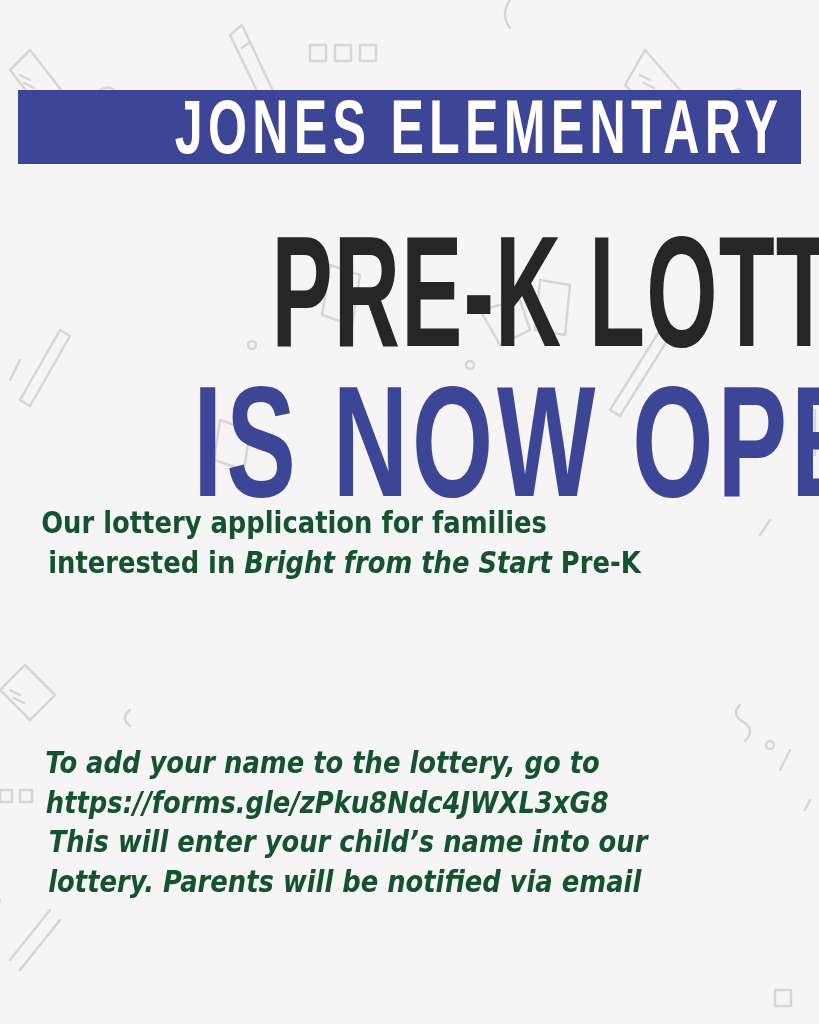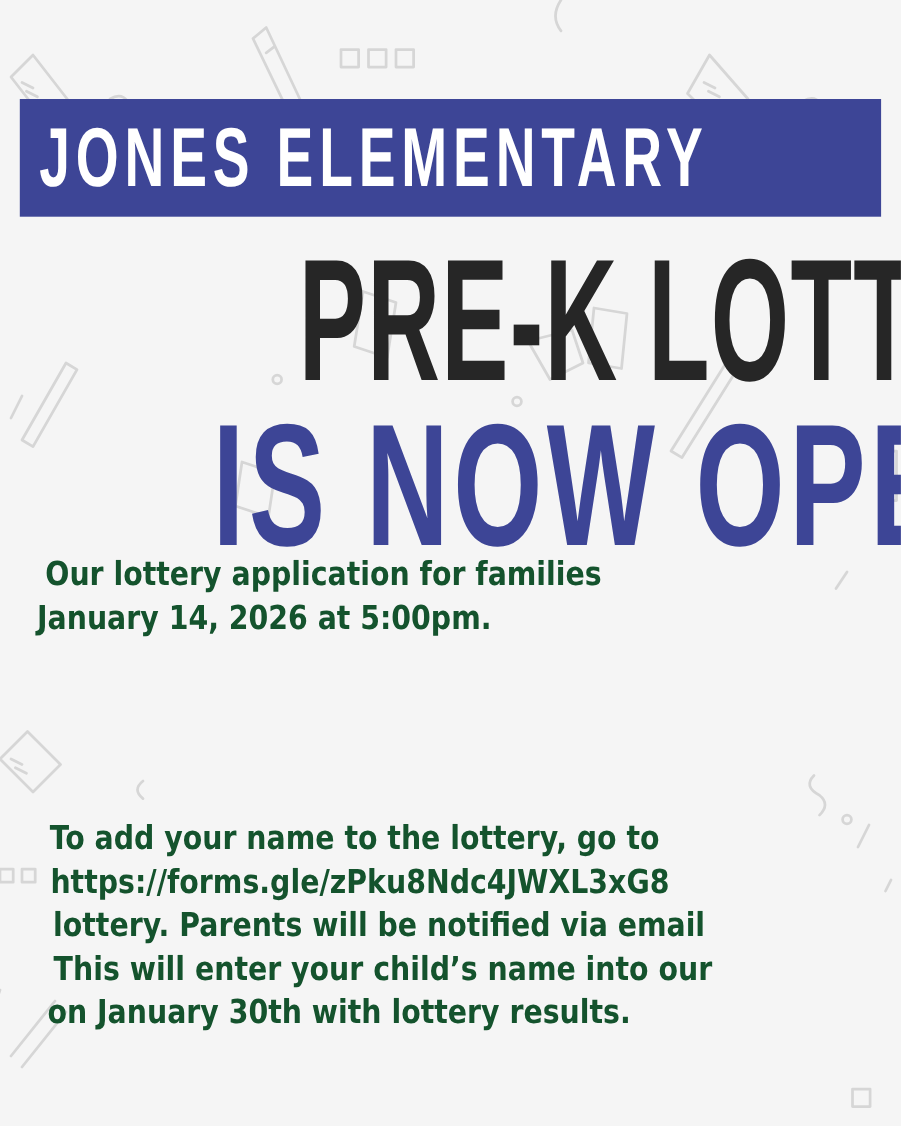--- a/index.html
+++ b/index.html
@@ -1,31 +1,31 @@
 <!DOCTYPE html>
 <html><head>
 <meta charset="utf-8">
 <style>
   html, body { margin:0; padding:0; }
   body { width:819px; height:1024px; background:#f5f5f5; position:relative; overflow:hidden; font-family:"DejaVu Sans", sans-serif; color:#262626; }
   .doodles { position:absolute; inset:0; width:819px; height:1024px; }
   .doodles * { fill:none; stroke:#d6d6d6; stroke-width:2.5; stroke-linecap:round; stroke-linejoin:round; }
-  .banner { position:absolute; left:18px; top:90px; width:783px; height:107px; background:#3d4596; display:flex; align-items:center; justify-content:flex-end; overflow:hidden; }
+  .banner { position:absolute; left:18px; top:90px; width:783px; height:74px; background:#3d4596; display:flex; align-items:center; justify-content:flex-start; overflow:hidden; }
   .banner span { display:inline-block; color:#fff; font-family:"Liberation Sans", sans-serif; font-weight:bold; font-size:76px; letter-spacing:8px; transform:scaleX(0.66); white-space:nowrap; line-height:1; }
   .headline { position:absolute; left:0; width:819px; text-align:center; font-family:"Liberation Sans", sans-serif; font-weight:bold; white-space:nowrap; line-height:1; }
   .headline span { display:inline-block; transform-origin:center; }
   .h1 { top:212px; color:#262626; }
   .h1 span { font-size:158px; transform:scaleX(0.58); letter-spacing:2px; }
   .h2 { top:362px; color:#3d4596; }
   .h2 span { font-size:158px; transform:scaleX(0.66); letter-spacing:6px; }
   .body { position:absolute; left:0; width:729px; text-align:left; font-family:"DejaVu Sans", sans-serif; font-weight:bold; font-size:30px; line-height:39.5px; color:#14532d; }
   .body .line { display:block; white-space:nowrap; }
   .body .line span.sq { display:inline-block; transform:scaleX(0.86); }
   .p1 { top:503px; }
-  .p2 { top:743px; }
+  .p2 { top:743px;font-style:italic; }
   em { font-style:italic; }
 </style>
 </head>
 <body>
 
 <svg class="doodles" viewBox="0 0 819 1024">
 
   <path d="M230 35 l12 -10 l40 85 l-12 8 z M242 48 l8 -6"></path>
   <path d="M310 45 h16 v16 h-16 z M335 45 h16 v16 h-16 z M360 45 h16 v16 h-16 z"></path>
   <path d="M510 0 q-10 15 0 28"></path>
@@ -64,22 +64,21 @@
 
 <div class="headline h1">
   <span>PRE-K LOTTERY</span>
 </div>
 <div class="headline h2">
   <span>IS NOW OPEN</span>
 </div>
 
 <div class="body p1">
   <span class="line"><span class="sq">Our lottery application for families</span></span>
-  <span class="line"><span class="sq">January 14, 2026 at 5:00pm.</span></span>
+  <span class="line"><span class="sq"><span>interested in </span><em>Bright from the Start</em><span> Pre-K</span></span></span>
 </div>
 
 <div class="body p2">
   <span class="line"><span class="sq">To add your name to the lottery, go to</span></span>
   <span class="line"><span class="sq">https://forms.gle/zPku8Ndc4JWXL3xG8</span></span>
+  <span class="line"><span class="sq">This will enter your child’s name into our</span></span>
   <span class="line"><span class="sq">lottery. Parents will be notified via email</span></span>
-  <span class="line"><span class="sq">This will enter your child’s name into our</span></span>
-  <span class="line"><span class="sq">on January 30th with lottery results.</span></span>
 </div>
 
 </body></html>

